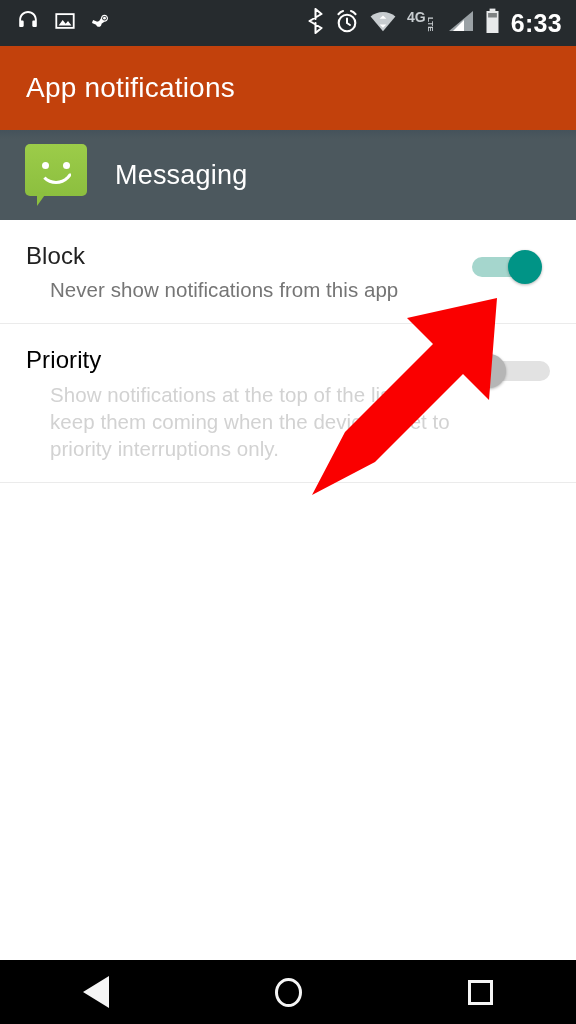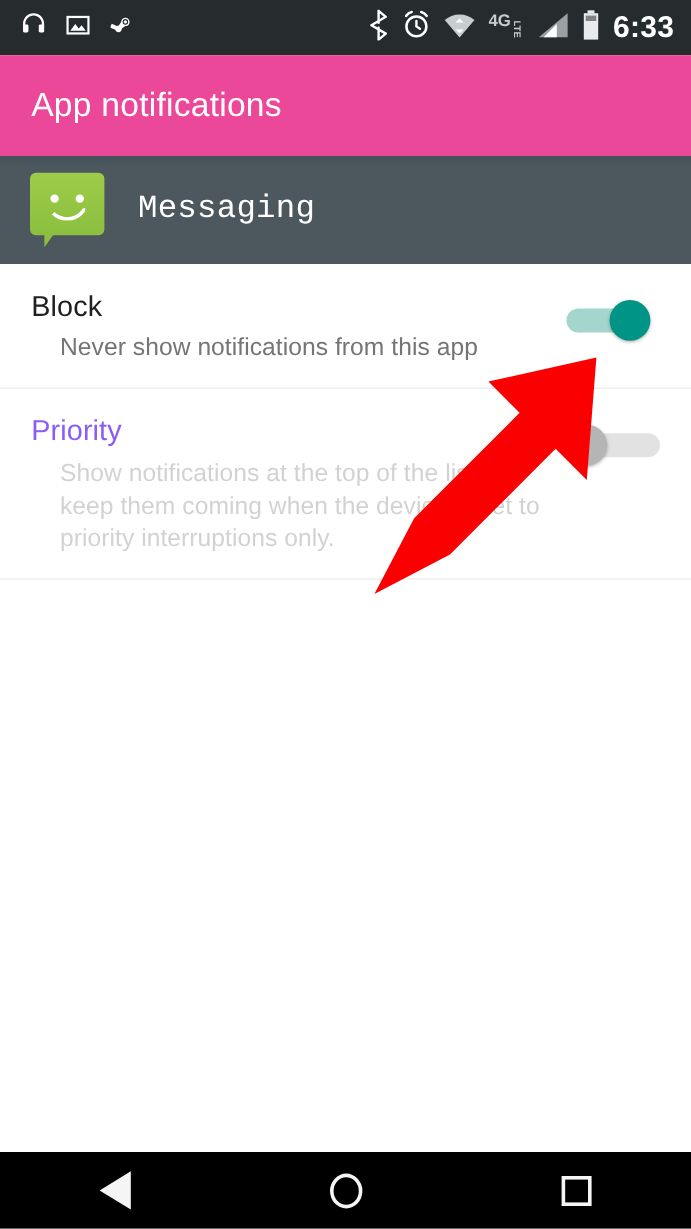--- a/index.html
+++ b/index.html
@@ -22,21 +22,21 @@
   .sb-right { margin-left:auto; display:flex; align-items:center; gap:11px; }
   .sb-icon { display:block; }
   .sb-time {
     color:#ffffff; font-size:25px; font-weight:bold;
     letter-spacing:0.3px; margin-left:0; line-height:1;
   }
 
   
   .titlebar {
     position:absolute; top:46px; left:0; width:576px; height:84px;
-    background:#ec4899;
+    background:#c2410c;
   }
   .title-text {
     position:absolute; left:26px; top:50%; transform:translateY(-50%);
     color:#ffffff; font-size:28px; font-weight:normal; letter-spacing:0.2px;
   }
 
   
   .appheader {
     position:absolute; top:130px; left:0; width:576px; height:90px;
     background:linear-gradient(to bottom, #45525a 0%, #4c585e 10%, #4c585e 100%);
@@ -64,39 +64,39 @@
   }
   .eye.left { left:17px; }
   .eye.right { left:38px; }
   .mouth {
     position:absolute; left:13px; top:22px; width:36px; height:18px;
     border:3.5px solid #ffffff; border-top-color:transparent;
     border-left-color:transparent; border-right-color:transparent;
     border-radius:0 0 22px 22px;
   }
   .app-name {
-    color:#ffffff; font-size:27px; margin-left:28px; letter-spacing:0.2px;font-family:Liberation Mono, monospace;
+    color:#ffffff; font-size:27px; margin-left:28px; letter-spacing:0.2px;
   }
 
   
   .list { position:absolute; top:220px; left:0; width:576px; background:#fff; }
   .row {
     position:relative; width:576px;
     display:flex; align-items:flex-start;
     padding:22px 0 20px 0;
   }
   .row-text { flex:1 1 auto; padding-left:26px; padding-right:12px; }
   .row-title {
     font-size:24px; color:#212121; line-height:1.18; letter-spacing:0.1px;
   }
   .row-sub {
     font-size:20.5px; color:#757575; line-height:1.32;
     margin-top:6px; letter-spacing:0.05px;margin-left:24px;
   }
-  .row.disabled .row-title { color:#8b5cf6; }
+  .row.disabled .row-title { color:#000000; }
   .row.disabled .row-sub { color:#d2d2d2; }
   .divider { width:576px; height:1px; background:#ebebeb; }
 
   
   .switch {
     position:relative; flex:0 0 auto;
     width:78px; height:34px; margin-right:26px; margin-top:8px;
   }
   .track {
     position:absolute; top:7px; width:62px; height:20px; border-radius:10px;

